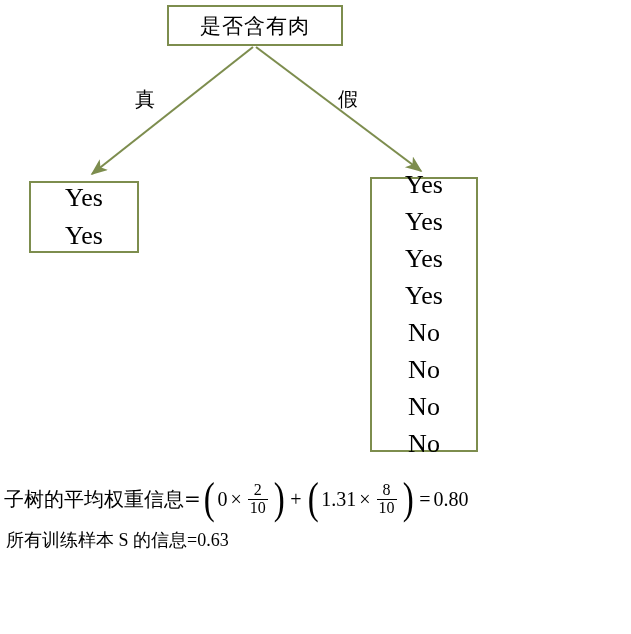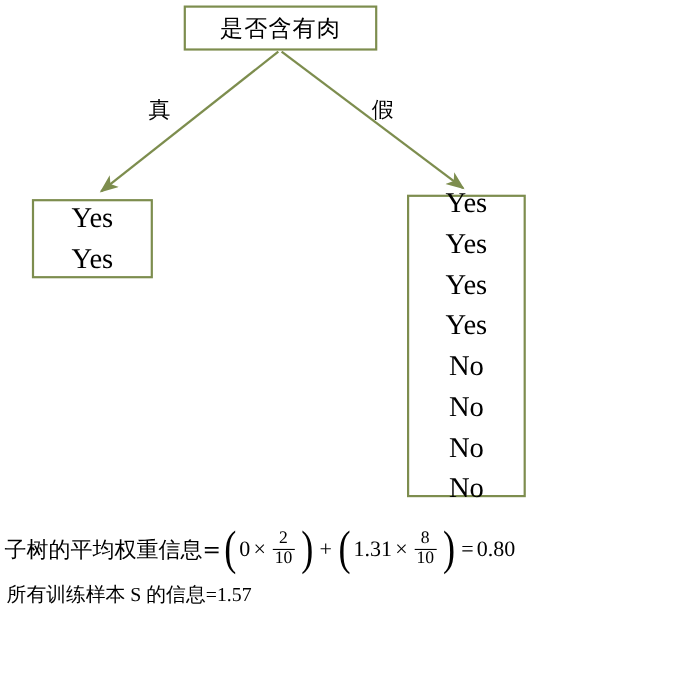--- a/index.html
+++ b/index.html
@@ -187,16 +187,16 @@
     <span class="op">×</span>
     <span class="frac">
       <span class="num">8</span>
       <span class="den">10</span>
     </span>
     <span class="paren">)</span>
     <span class="op">=</span>
     <span>0.80</span>
   </div>
 
-  <div class="fline" id="source-line">所有训练样本 S 的信息=1.57</div>
+  <div class="fline" id="source-line">所有训练样本 S 的信息=0.63</div>
 
 
 </div>
 
 </body></html>

